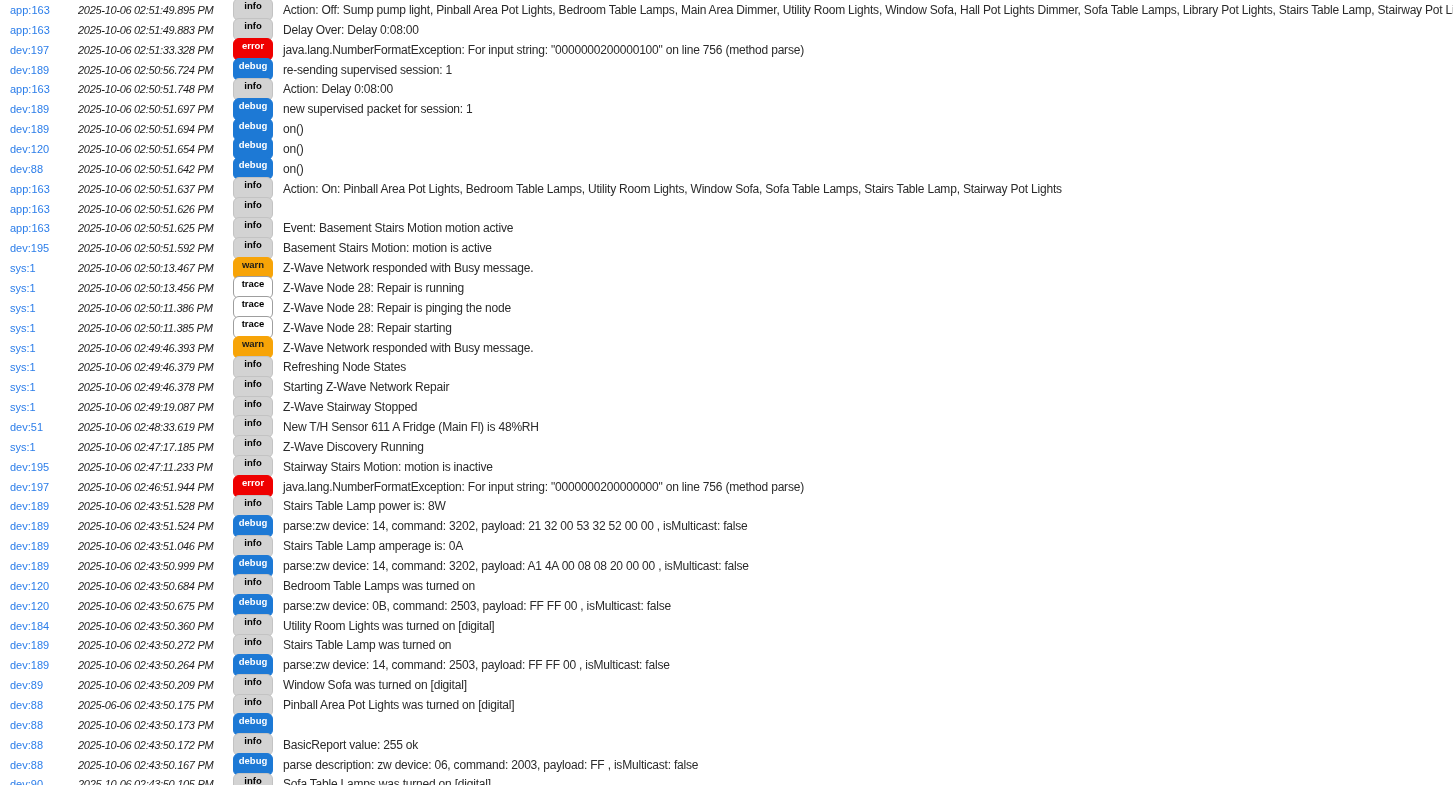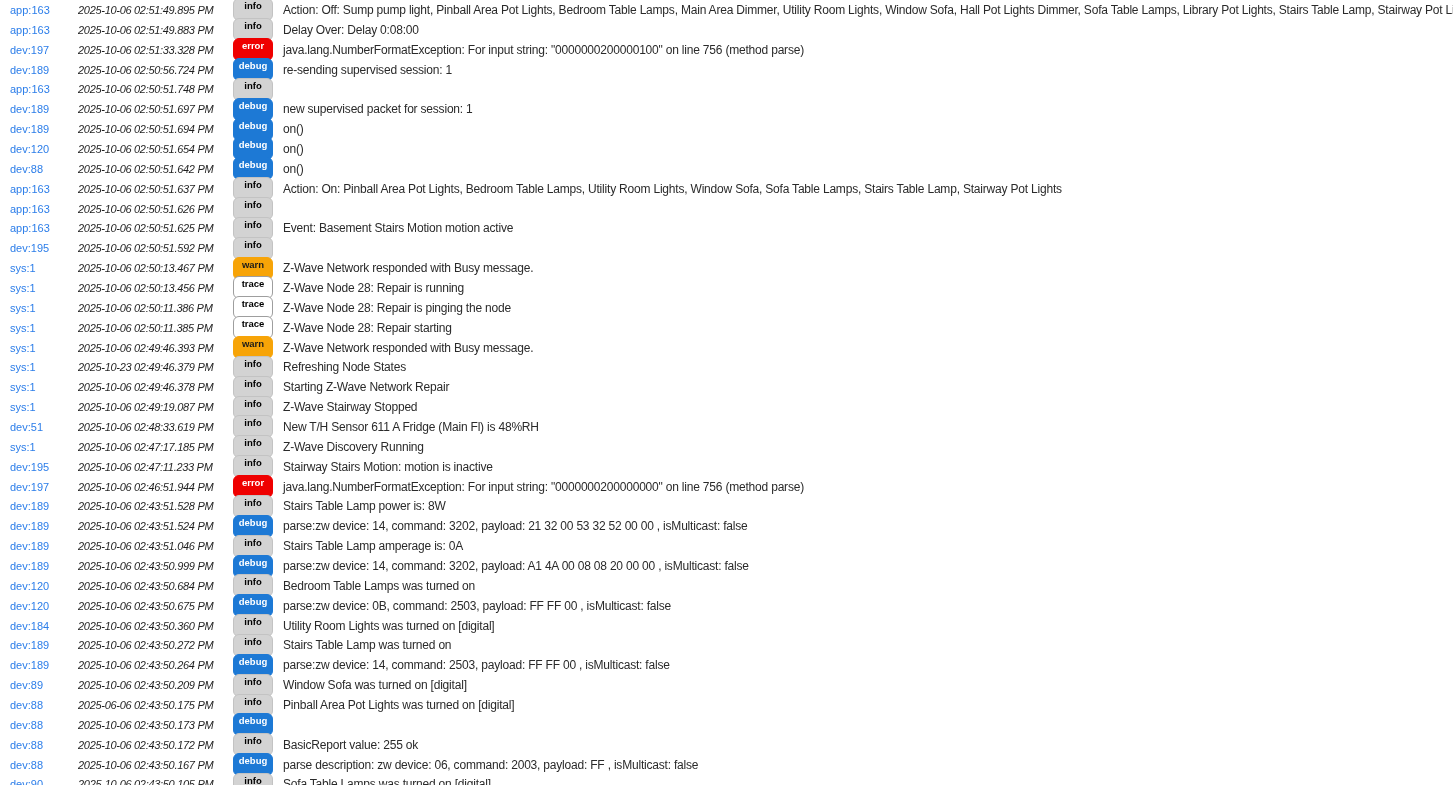--- a/index.html
+++ b/index.html
@@ -82,20 +82,21 @@
     </span>
     <span class="msg">re-sending supervised session: 1</span>
   </div>
 
   <div class="row">
     <a class="src" href="#" style="color: rgb(43, 125, 233);">app:163</a>
     <span class="time">2025-10-06 02:50:51.748 PM</span>
     <span class="badge-cell">
       <span class="badge" style="background: rgb(211, 211, 211); color: rgb(0, 0, 0); border-color: rgb(195, 195, 195);">info</span>
     </span>
+    <span class="msg">Action: Delay 0:08:00</span>
   </div>
 
   <div class="row">
     <a class="src" href="#" style="color: rgb(43, 125, 233);">dev:189</a>
     <span class="time">2025-10-06 02:50:51.697 PM</span>
     <span class="badge-cell">
       <span class="badge" style="background: rgb(29, 121, 213); color: rgb(255, 255, 255); border-color: rgb(29, 121, 213);">debug</span>
     </span>
     <span class="msg">new supervised packet for session: 1</span>
   </div>
@@ -152,20 +153,21 @@
     </span>
     <span class="msg">Event: Basement Stairs Motion motion active</span>
   </div>
 
   <div class="row">
     <a class="src" href="#" style="color: rgb(43, 125, 233);">dev:195</a>
     <span class="time">2025-10-06 02:50:51.592 PM</span>
     <span class="badge-cell">
       <span class="badge" style="background: rgb(211, 211, 211); color: rgb(0, 0, 0); border-color: rgb(195, 195, 195);">info</span>
     </span>
+    <span class="msg">Basement Stairs Motion: motion is active</span>
   </div>
 
   <div class="row">
     <a class="src" href="#" style="color: rgb(43, 125, 233);">sys:1</a>
     <span class="time">2025-10-06 02:50:13.467 PM</span>
     <span class="badge-cell">
       <span class="badge" style="background: rgb(247, 164, 8); color: rgb(26, 26, 26); border-color: rgb(247, 164, 8);">warn</span>
     </span>
     <span class="msg">Z-Wave Network responded with Busy message.</span>
   </div>
@@ -201,21 +203,21 @@
     <a class="src" href="#" style="color: rgb(43, 125, 233);">sys:1</a>
     <span class="time">2025-10-06 02:49:46.393 PM</span>
     <span class="badge-cell">
       <span class="badge" style="background: rgb(247, 164, 8); color: rgb(26, 26, 26); border-color: rgb(247, 164, 8);">warn</span>
     </span>
     <span class="msg">Z-Wave Network responded with Busy message.</span>
   </div>
 
   <div class="row">
     <a class="src" href="#" style="color: rgb(43, 125, 233);">sys:1</a>
-    <span class="time">2025-10-23 02:49:46.379 PM</span>
+    <span class="time">2025-10-06 02:49:46.379 PM</span>
     <span class="badge-cell">
       <span class="badge" style="background: rgb(211, 211, 211); color: rgb(0, 0, 0); border-color: rgb(195, 195, 195);">info</span>
     </span>
     <span class="msg">Refreshing Node States</span>
   </div>
 
   <div class="row">
     <a class="src" href="#" style="color: rgb(43, 125, 233);">sys:1</a>
     <span class="time">2025-10-06 02:49:46.378 PM</span>
     <span class="badge-cell">

